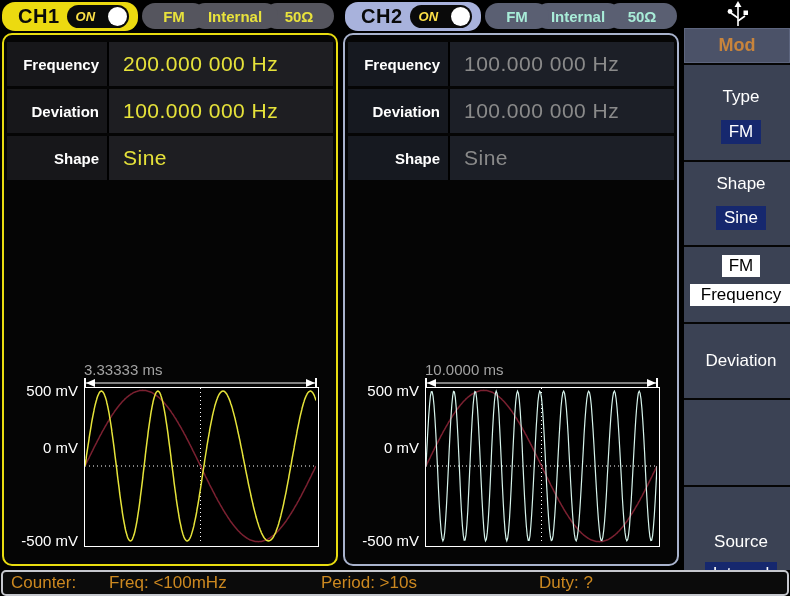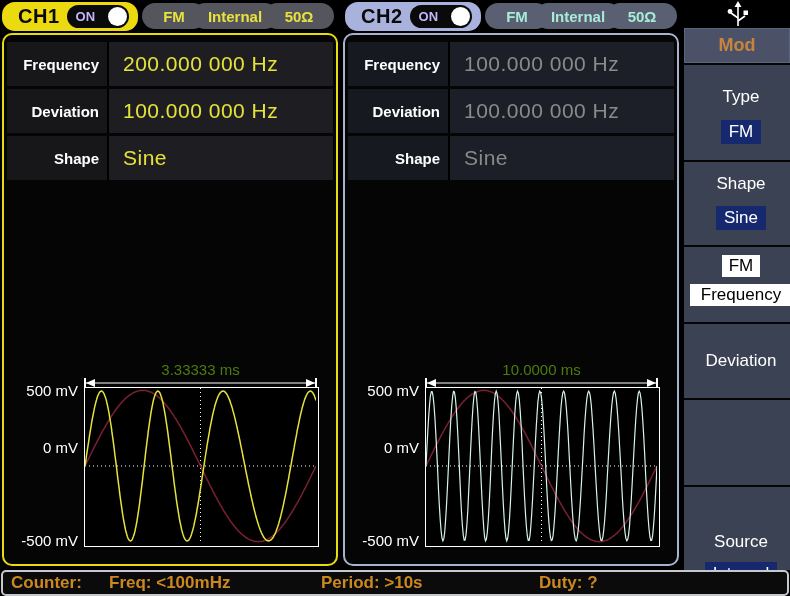--- a/index.html
+++ b/index.html
@@ -6,21 +6,21 @@
   #screen{position:relative;width:790px;height:596px;background:#000;overflow:hidden;
           font-family:"Liberation Sans","DejaVu Sans",sans-serif;}
 
   
   .chtab{position:absolute;top:2px;height:29px;border-radius:13px;display:flex;align-items:center;}
   #ch1-tab{left:2px;width:136px;background:#ecda10;}
   #ch2-tab{left:345px;width:136px;background:#a8b2dc;}
   .chtab .chname{font-size:20px;font-weight:bold;color:#0a0a0a;margin-left:16px;letter-spacing:.5px;}
   .toggle{position:relative;width:62px;height:23px;background:#0a0a0a;border-radius:12px;
           margin-left:7px;display:flex;align-items:center;}
-  .toggle .on-label{color:#c4b5fd;font-size:13px;font-weight:bold;margin-left:9px;}
+  .toggle .on-label{color:#fde047;font-size:13px;font-weight:bold;margin-left:9px;font-style:italic;}
   .toggle .knob{position:absolute;right:2px;top:2px;width:19px;height:19px;border-radius:50%;background:#fff;}
 
   .pills{position:absolute;top:3px;display:flex;height:26px;}
   #ch1-pills{left:142px;}
   #ch2-pills{left:485px;}
   .pill{height:26px;border-radius:14px;display:flex;align-items:center;justify-content:center;
         font-size:15px;font-weight:bold;position:relative;margin-left:-14px;}
   .pill:nth-child(1){margin-left:0;z-index:3;}
   .pill:nth-child(2){z-index:2;}
   .pill:nth-child(3){z-index:1;}
@@ -42,22 +42,22 @@
             display:flex;align-items:center;justify-content:flex-end;padding-right:8px;
             border-right:2px solid #000;}
   .row .val{flex:1;background:#1e1e22;font-size:21px;display:flex;align-items:center;
             padding-left:14px;letter-spacing:.5px;}
   #ch1-panel .val{color:#e6e23a;}
   #ch2-panel .val{color:#8a8a8a;}
   #ch2-panel .lbl{background:#161920;}
   #ch2-panel .row .val{background:#1c1f27;}
 
   
-  .span-label{position:absolute;left:80px;top:326px;width:233px;text-align:center;
-              color:#4d7c0f;font-size:15px;}
+  .span-label{position:absolute;left:80px;top:326px;width:233px;text-align:left;
+              color:#a3a3a3;font-size:15px;}
   .arrow{position:absolute;left:80px;top:342px;width:233px;height:12px;}
   .ylab{position:absolute;left:0;width:74px;text-align:right;color:#fff;font-size:15px;height:18px;line-height:18px;}
   .ylab.t{top:347px;} .ylab.m{top:404px;} .ylab.b{top:497px;}
   .plotbox{position:absolute;left:80px;top:352px;width:233px;height:158px;border:1px solid #fff;
            background:#000;}
 
   
   #sidebar{position:absolute;left:684px;top:28px;width:106px;height:542px;background:#3b4254;}
   #mod-title{position:absolute;left:0;top:0;width:104px;height:33px;background:#4b5268;
              border:1px solid #5d657e;color:#c8843c;font-size:18px;font-weight:bold;
@@ -72,21 +72,21 @@
   #sec-param{top:217px;height:75px;justify-content:flex-start;padding-top:8px;gap:7px;}
   #sec-dev{top:294px;height:74px;justify-content:center;}
   #sec-empty{top:370px;height:85px;}
   #sec-source{top:457px;height:85px;justify-content:flex-end;padding-top:14px;gap:10px;}
   #freq-box{width:102px;padding:1px 0;}
 
   
   #statusbar{position:absolute;left:1px;top:570px;width:784px;height:22px;background:#0b0b0b;
              border:2px solid #c6c8ce;border-radius:5px;}
   #statusbar span{position:absolute;top:0;height:14px;line-height:22px;color:#cc8820;
-                  font-size:17px;font-weight:bold;white-space:nowrap;}
+                  font-size:17px;font-weight:normal;white-space:nowrap;}
   #st-counter{left:8px;} #st-freq{left:106px;} #st-period{left:318px;text-align:center;} #st-duty{left:536px;}
 </style>
 </head>
 <body>
 
 <div id="screen">
 
   <div class="chtab" id="ch1-tab">
     <span class="chname">CH1</span>
     <span class="toggle">

